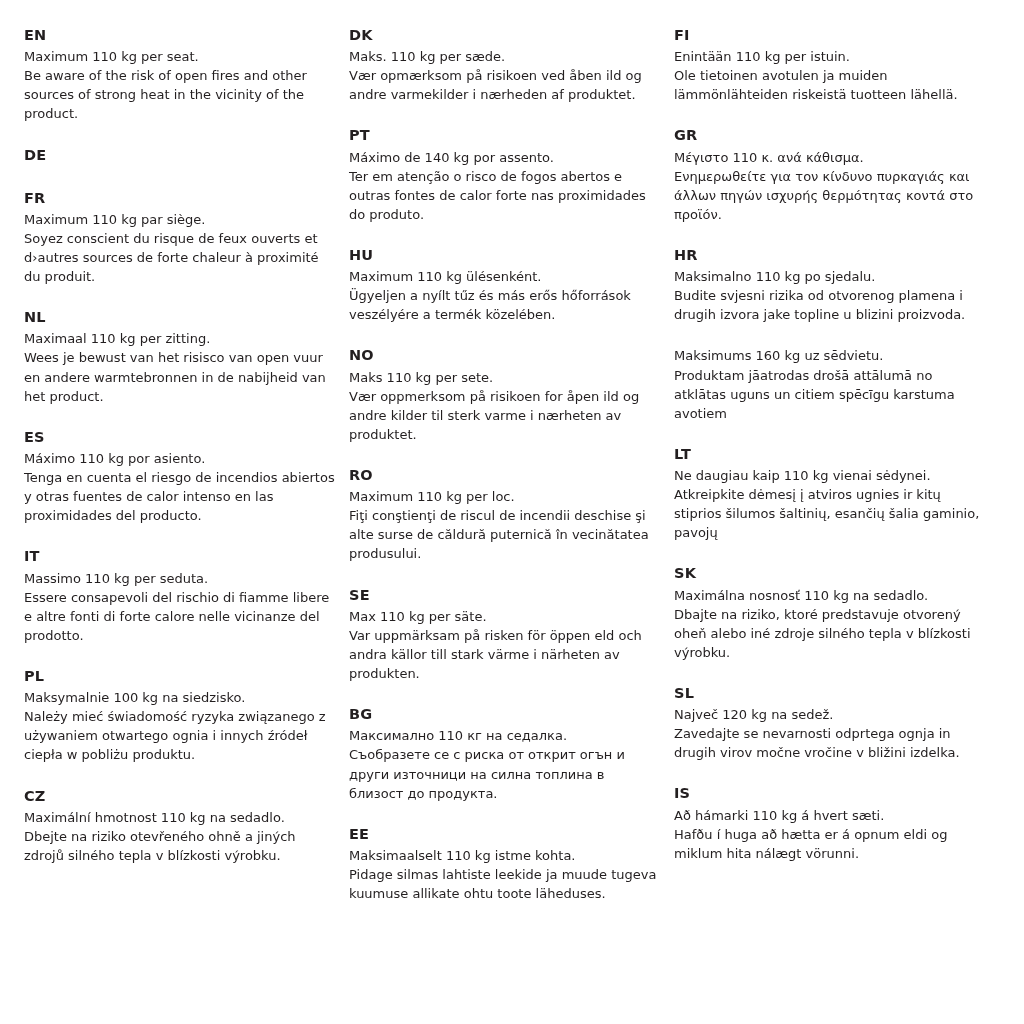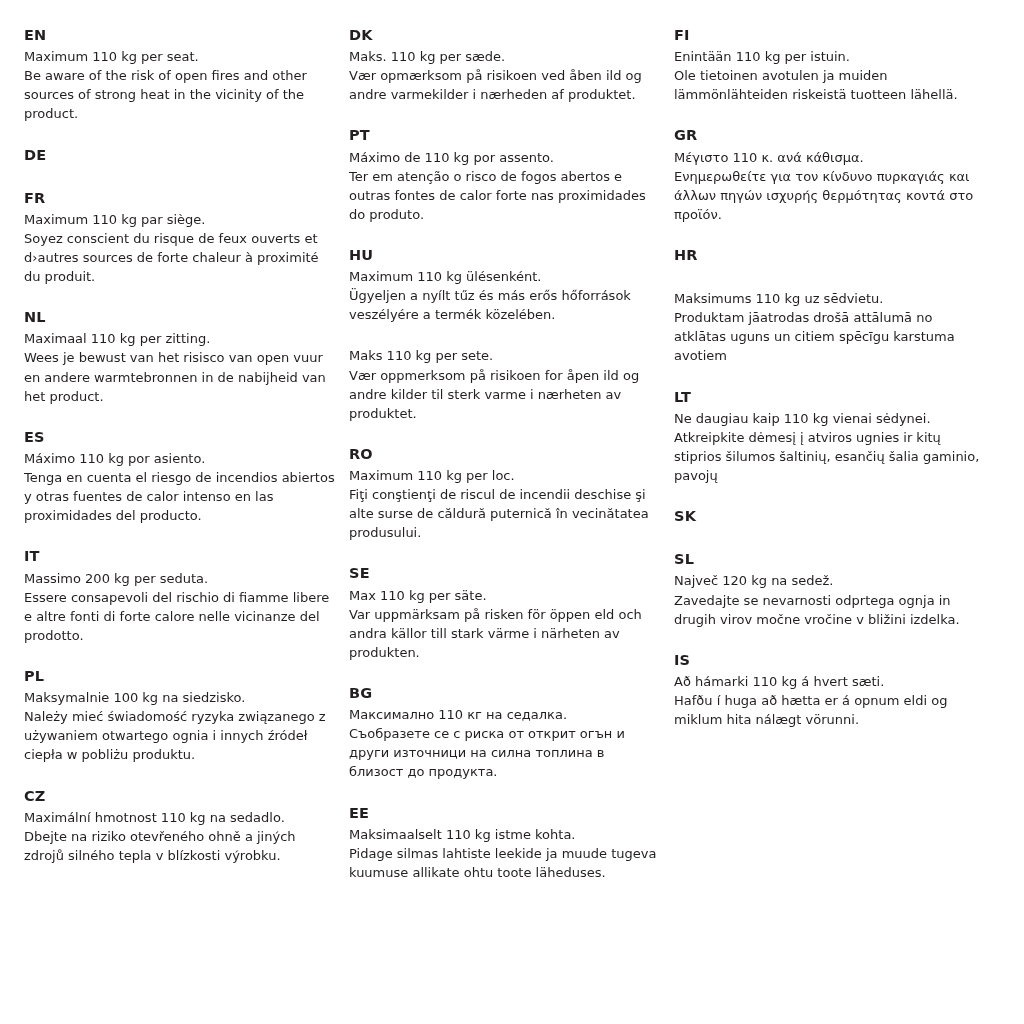--- a/index.html
+++ b/index.html
@@ -75,21 +75,21 @@
       <div class="lang-text">Maximaal 110 kg per zitting.
 Wees je bewust van het risisco van open vuur en andere warmtebronnen in de nabijheid van het product.</div>
     </div>
     <div class="entry">
       <div class="lang-code">ES</div>
       <div class="lang-text">Máximo 110 kg por asiento.
 Tenga en cuenta el riesgo de incendios abiertos y otras fuentes de calor intenso en las proximidades del producto.</div>
     </div>
     <div class="entry">
       <div class="lang-code">IT</div>
-      <div class="lang-text">Massimo 200 kg per seduta.
+      <div class="lang-text">Massimo 110 kg per seduta.
 Essere consapevoli del rischio di fiamme libere e altre fonti di forte calore nelle vicinanze del prodotto.</div>
     </div>
     <div class="entry">
       <div class="lang-code">PL</div>
       <div class="lang-text">Maksymalnie 100 kg na siedzisko.
 Należy mieć świadomość ryzyka związanego z używaniem otwartego ognia i innych źródeł ciepła w pobliżu produktu.</div>
     </div>
     <div class="entry">
       <div class="lang-code">CZ</div>
       <div class="lang-text">Maximální hmotnost 110 kg na sedadlo.
@@ -98,29 +98,30 @@
   </div>
 
   <div class="column">
     <div class="entry">
       <div class="lang-code">DK</div>
       <div class="lang-text">Maks. 110 kg per sæde.
 Vær opmærksom på risikoen ved åben ild og andre varmekilder i nærheden af produktet.</div>
     </div>
     <div class="entry">
       <div class="lang-code">PT</div>
-      <div class="lang-text">Máximo de 110 kg por assento.
+      <div class="lang-text">Máximo de 140 kg por assento.
 Ter em atenção o risco de fogos abertos e outras fontes de calor forte nas proximidades do produto.</div>
     </div>
     <div class="entry">
       <div class="lang-code">HU</div>
       <div class="lang-text">Maximum 110 kg ülésenként.
 Ügyeljen a nyílt tűz és más erős hőforrások veszélyére a termék közelében.</div>
     </div>
     <div class="entry">
+      <div class="lang-code">NO</div>
       <div class="lang-text">Maks 110 kg per sete.
 Vær oppmerksom på risikoen for åpen ild og andre kilder til sterk varme i nærheten av produktet.</div>
     </div>
     <div class="entry">
       <div class="lang-code">RO</div>
       <div class="lang-text">Maximum 110 kg per loc.
 Fiţi conştienţi de riscul de incendii deschise şi alte surse de căldură puternică în vecinătatea produsului.</div>
     </div>
     <div class="entry">
       <div class="lang-code">SE</div>
@@ -145,32 +146,36 @@
       <div class="lang-text">Enintään 110 kg per istuin.
 Ole tietoinen avotulen ja muiden lämmönlähteiden riskeistä tuotteen lähellä.</div>
     </div>
     <div class="entry">
       <div class="lang-code">GR</div>
       <div class="lang-text">Μέγιστο 110 κ. ανά κάθισμα.
  Ενημερωθείτε για τον κίνδυνο πυρκαγιάς και άλλων πηγών ισχυρής θερμότητας κοντά στο προϊόν.</div>
     </div>
     <div class="entry">
       <div class="lang-code">HR</div>
+      <div class="lang-text">Maksimalno 110 kg po sjedalu.
+Budite svjesni rizika od otvorenog plamena i drugih izvora jake topline u blizini proizvoda.</div>
     </div>
     <div class="entry">
-      <div class="lang-text">Maksimums 110 kg uz sēdvietu.
+      <div class="lang-text">Maksimums 160 kg uz sēdvietu.
 Produktam jāatrodas drošā attālumā no atklātas uguns un citiem spēcīgu karstuma avotiem</div>
     </div>
     <div class="entry">
       <div class="lang-code">LT</div>
       <div class="lang-text">Ne daugiau kaip 110 kg vienai sėdynei.
 Atkreipkite dėmesį į atviros ugnies ir kitų stiprios šilumos šaltinių, esančių šalia gaminio, pavojų</div>
     </div>
     <div class="entry">
       <div class="lang-code">SK</div>
+      <div class="lang-text">Maximálna nosnosť 110 kg na sedadlo.
+Dbajte na riziko, ktoré predstavuje otvorený oheň alebo iné zdroje silného tepla v blízkosti výrobku.</div>
     </div>
     <div class="entry">
       <div class="lang-code">SL</div>
       <div class="lang-text">Največ 120 kg na sedež.
 Zavedajte se nevarnosti odprtega ognja in drugih virov močne vročine v bližini izdelka.</div>
     </div>
     <div class="entry">
       <div class="lang-code">IS</div>
       <div class="lang-text">Að hámarki 110 kg á hvert sæti.
 Hafðu í huga að hætta er á opnum eldi og miklum hita nálægt vörunni.</div>

